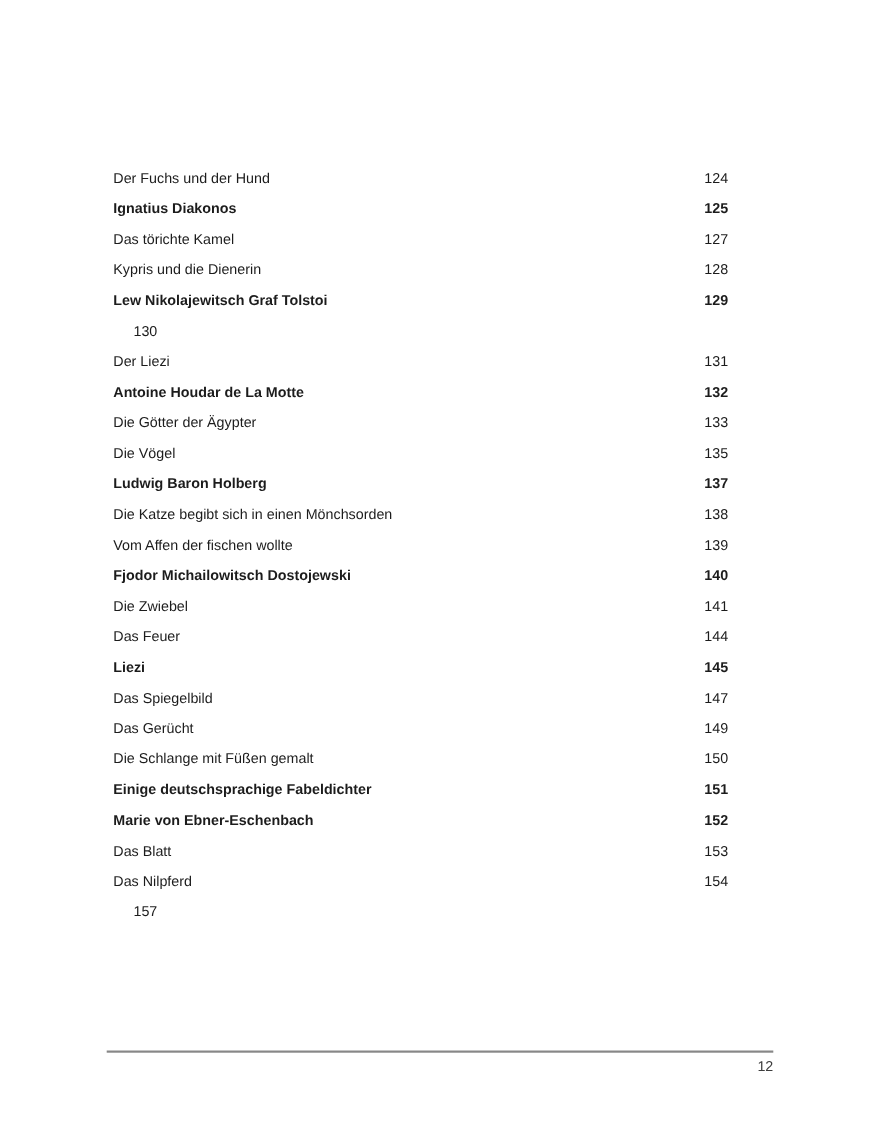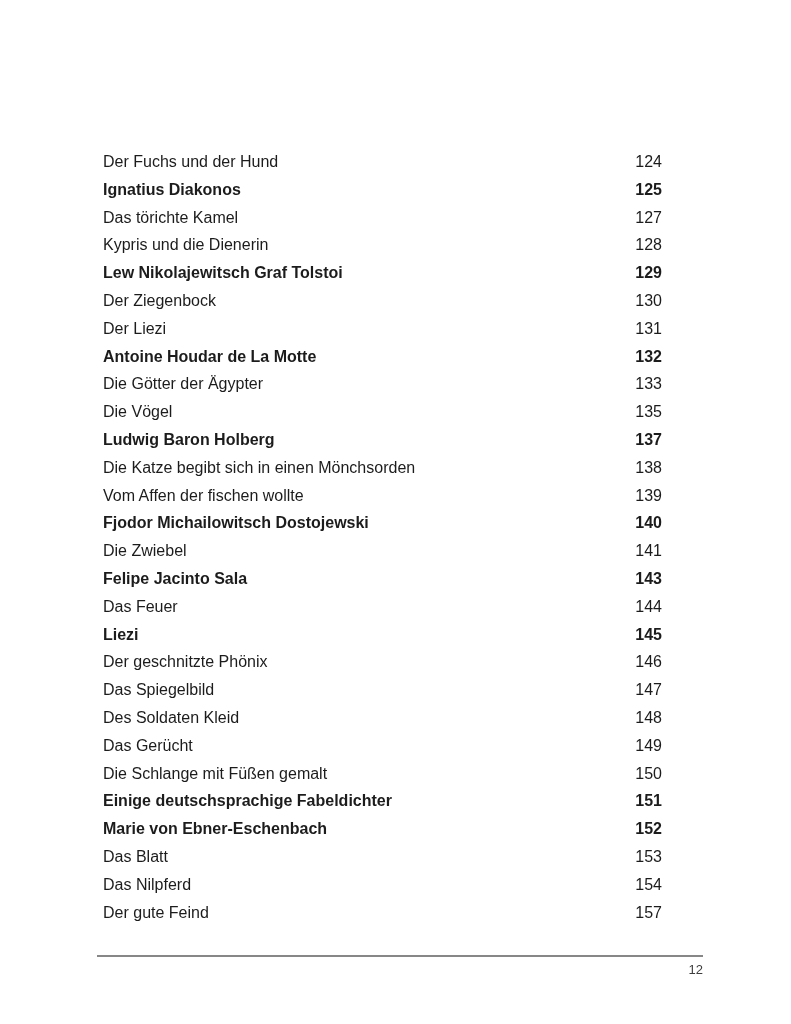--- a/index.html
+++ b/index.html
@@ -24,21 +24,21 @@
     left: 103px;
     top: 104px;
     width: 559px;
   }
   .toc-row {
     display: flex;
     justify-content: space-between;
     align-items: baseline;
     height: 27.8px;
     line-height: 27.8px;
-    font-size: 16px;
+    font-size: 13px;
     color: #1c1c1c;
     white-space: nowrap;
   }
   .toc-row.bold {
     font-weight: 700;
     gap: 39px;
   }
   .toc-title {
     text-align: left;
   }
@@ -86,21 +86,20 @@
       </div>
       <div class="toc-row">
         <span class="toc-title">Kypris und die Dienerin</span>
         <span class="toc-page">128</span>
       </div>
       <div class="toc-row bold">
         <span class="toc-title">Lew Nikolajewitsch Graf Tolstoi</span>
         <span class="toc-page">129</span>
       </div>
       <div class="toc-row">
-        <span class="toc-title">Der Ziegenbock</span>
         <span class="toc-page">130</span>
       </div>
       <div class="toc-row">
         <span class="toc-title">Der Liezi</span>
         <span class="toc-page">131</span>
       </div>
       <div class="toc-row bold">
         <span class="toc-title">Antoine Houdar de La Motte</span>
         <span class="toc-page">132</span>
       </div>
@@ -125,43 +124,31 @@
         <span class="toc-page">139</span>
       </div>
       <div class="toc-row bold">
         <span class="toc-title">Fjodor Michailowitsch Dostojewski</span>
         <span class="toc-page">140</span>
       </div>
       <div class="toc-row">
         <span class="toc-title">Die Zwiebel</span>
         <span class="toc-page">141</span>
       </div>
-      <div class="toc-row bold">
-        <span class="toc-title">Felipe Jacinto Sala</span>
-        <span class="toc-page">143</span>
-      </div>
       <div class="toc-row">
         <span class="toc-title">Das Feuer</span>
         <span class="toc-page">144</span>
       </div>
       <div class="toc-row bold">
         <span class="toc-title">Liezi</span>
         <span class="toc-page">145</span>
       </div>
       <div class="toc-row">
-        <span class="toc-title">Der geschnitzte Phönix</span>
-        <span class="toc-page">146</span>
-      </div>
-      <div class="toc-row">
         <span class="toc-title">Das Spiegelbild</span>
         <span class="toc-page">147</span>
-      </div>
-      <div class="toc-row">
-        <span class="toc-title">Des Soldaten Kleid</span>
-        <span class="toc-page">148</span>
       </div>
       <div class="toc-row">
         <span class="toc-title">Das Gerücht</span>
         <span class="toc-page">149</span>
       </div>
       <div class="toc-row">
         <span class="toc-title">Die Schlange mit Füßen gemalt</span>
         <span class="toc-page">150</span>
       </div>
       <div class="toc-row bold">
@@ -174,21 +161,20 @@
       </div>
       <div class="toc-row">
         <span class="toc-title">Das Blatt</span>
         <span class="toc-page">153</span>
       </div>
       <div class="toc-row">
         <span class="toc-title">Das Nilpferd</span>
         <span class="toc-page">154</span>
       </div>
       <div class="toc-row">
-        <span class="toc-title">Der gute Feind</span>
         <span class="toc-page">157</span>
       </div>
     </div>
 
   <div class="footer">
     <div class="footer-rule"></div>
     <div class="footer-pagenum">12</div>
   </div>
 
 </div>

